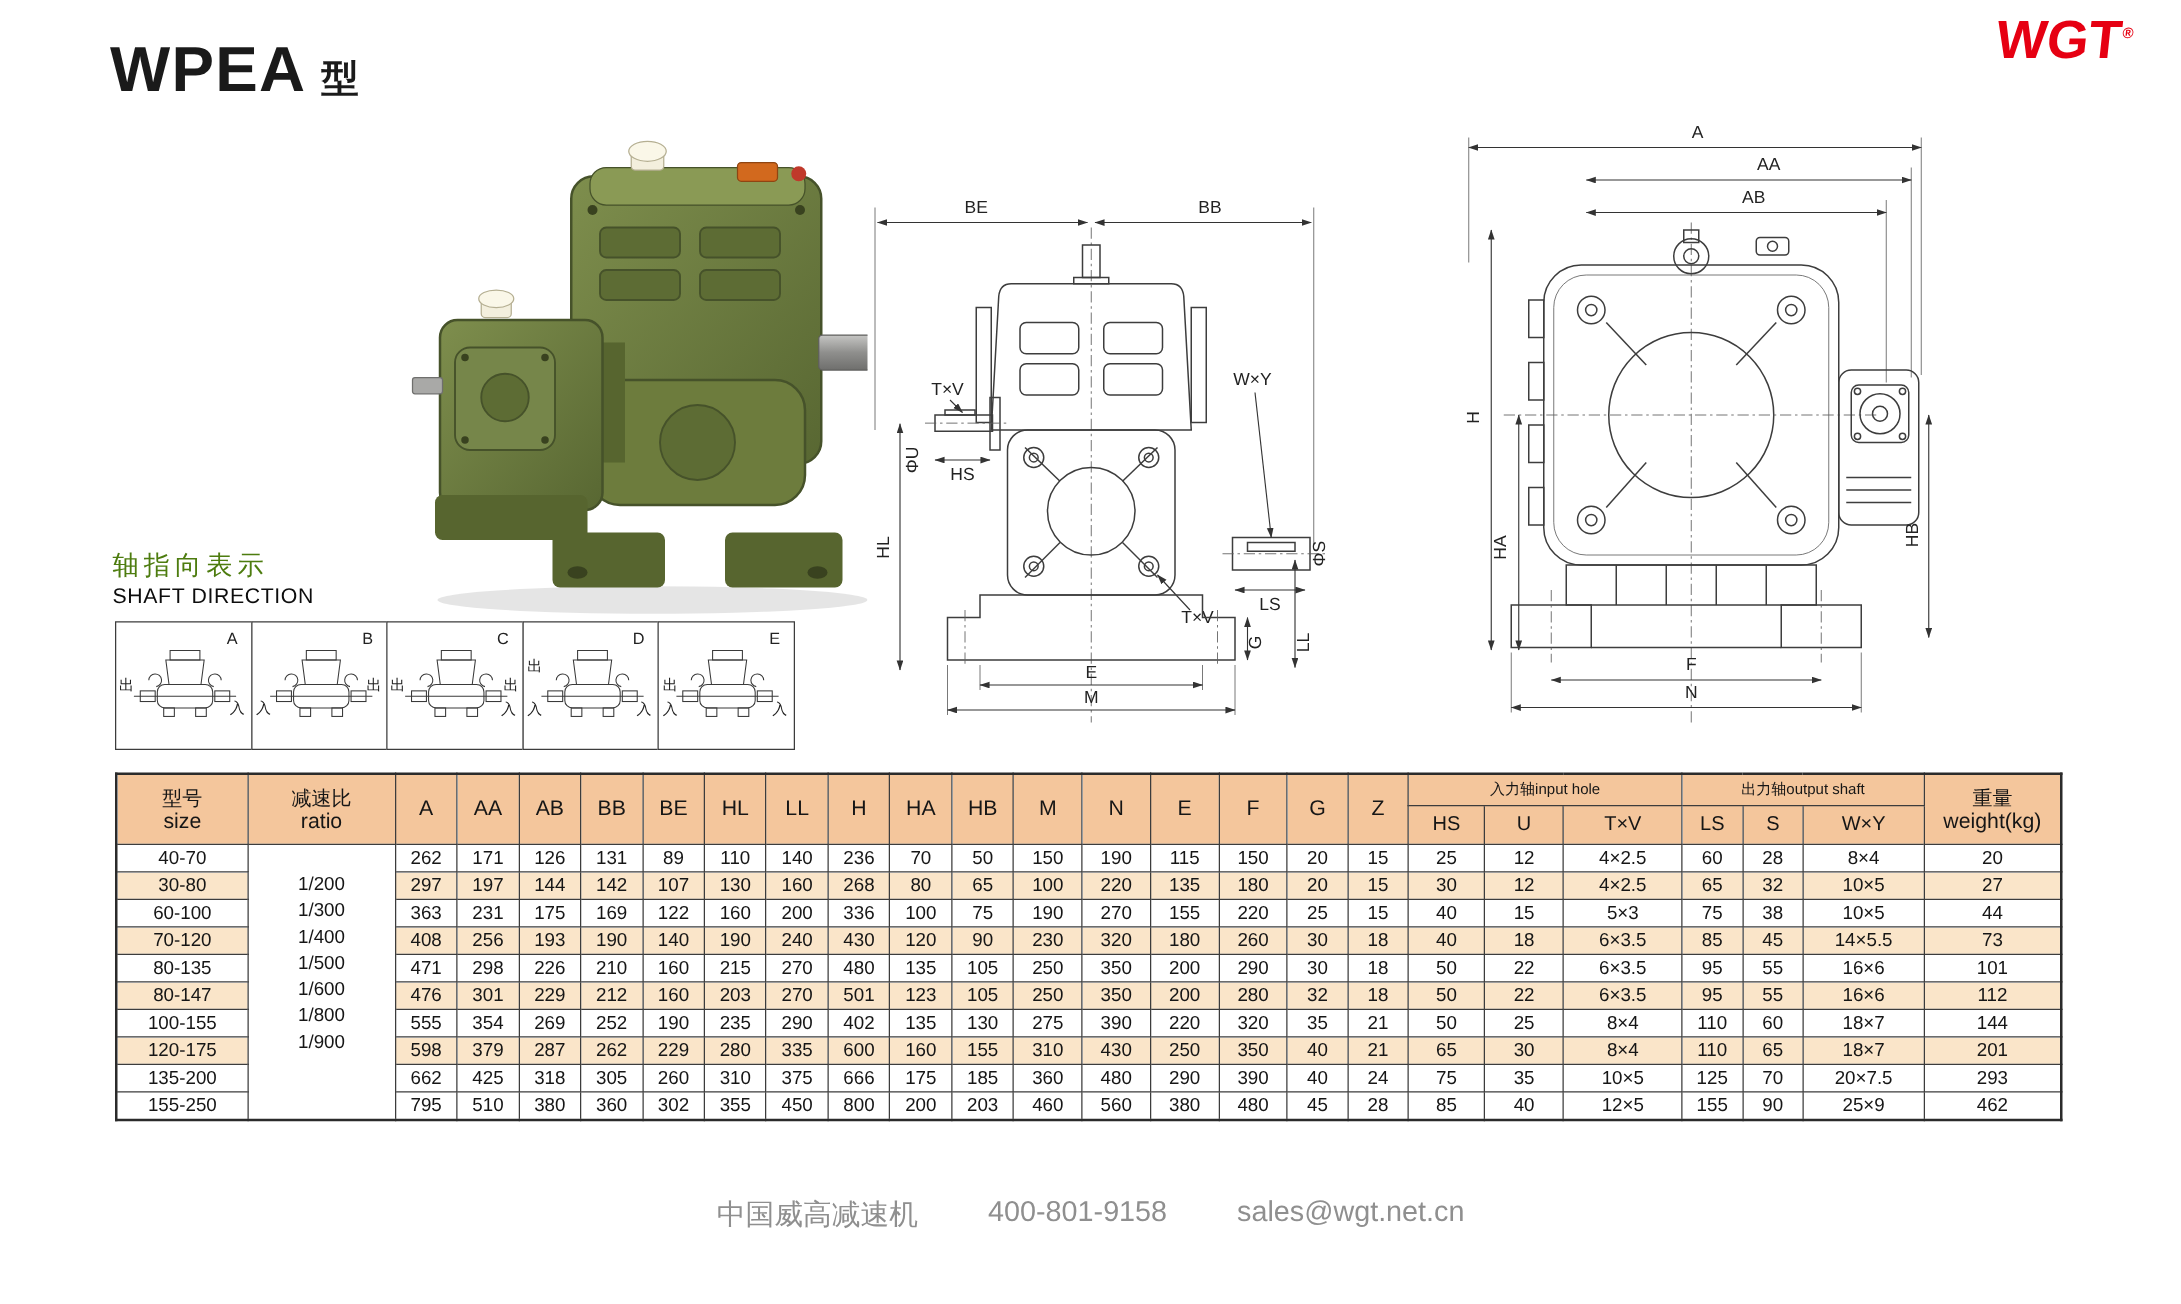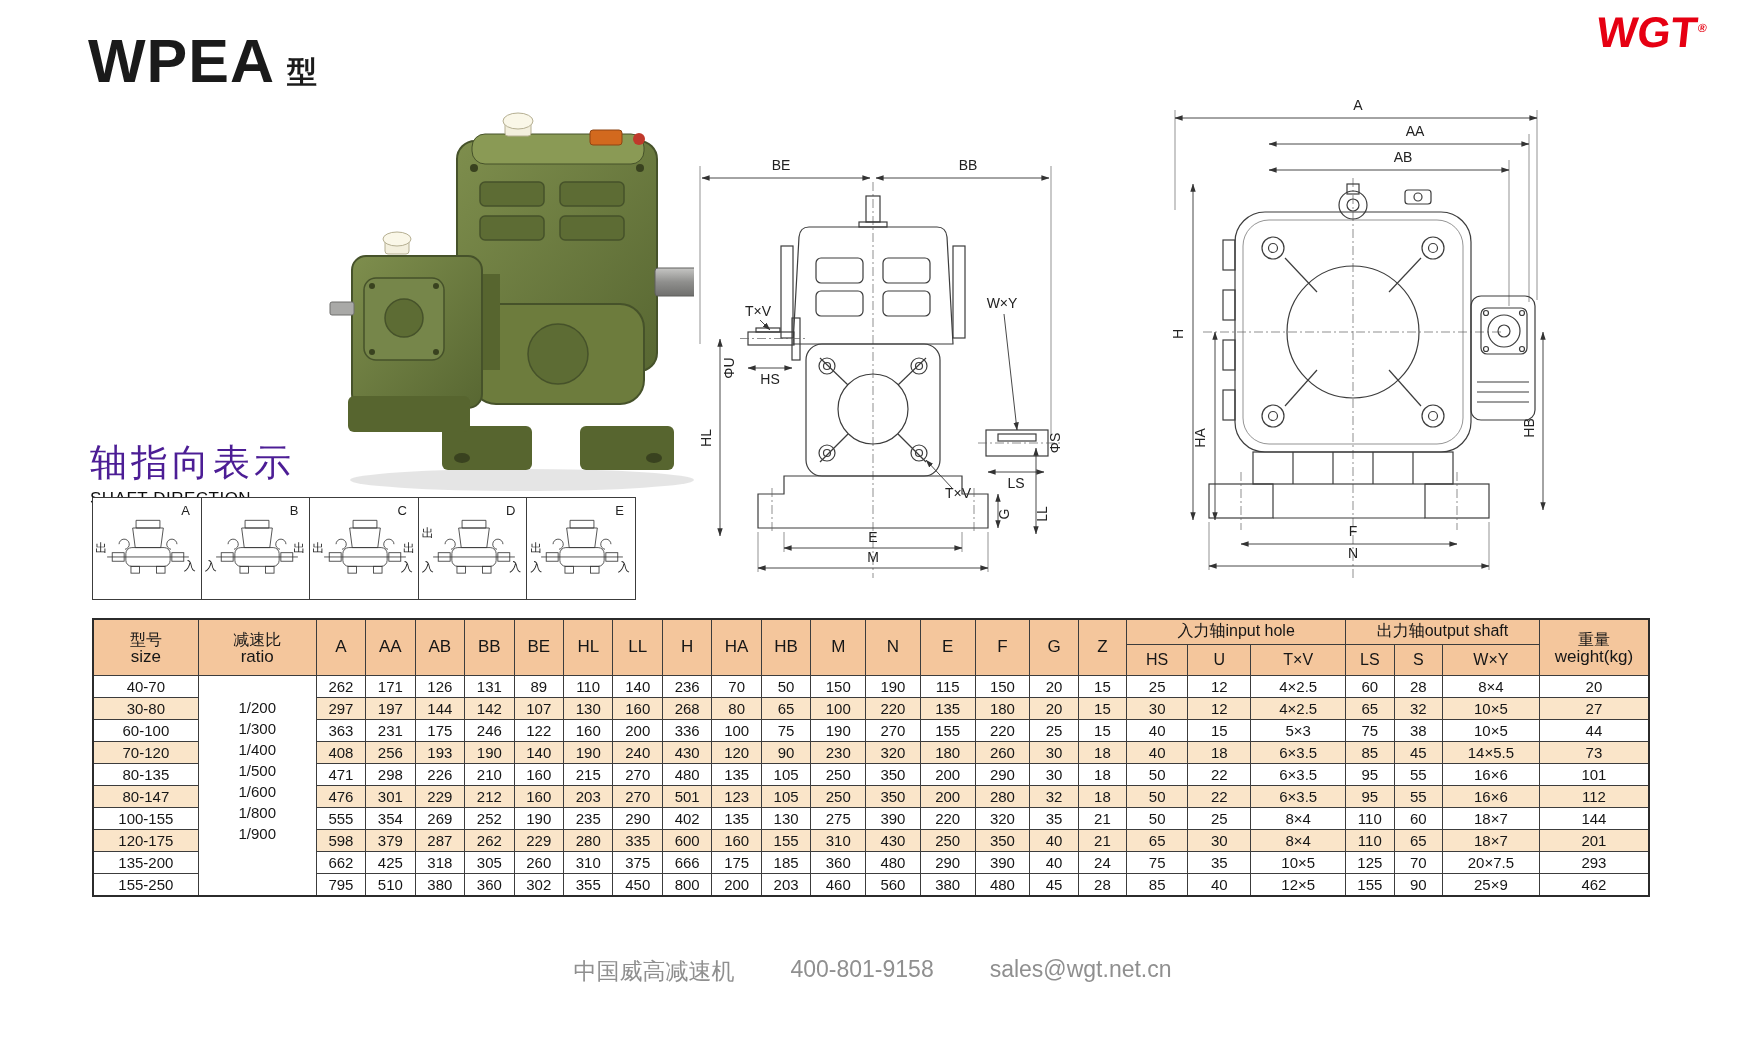--- a/index.html
+++ b/index.html
@@ -2,54 +2,54 @@
 <html style="--brand: #E60012; --hdr: #F4C69C; --stripe: #FAE5C9;"><head>
 <meta charset="utf-8">
 <style>
   *{margin:0;padding:0;box-sizing:border-box}
   html,body{width:1745px;height:1043px}
   body{background:#fff;font-family:"Liberation Sans",sans-serif;position:relative;overflow:hidden;color:#1b1b1b}
   .abs{position:absolute}
 
   
   #title{left:88px;top:26px}
-  #title .main{font-size:61px;font-weight:700;letter-spacing:1px;color:#1a1a1a;display:inline-block}
+  #title .main{font-size:51px;font-weight:700;letter-spacing:1px;color:#1a1a1a;display:inline-block}
   #title .suffix{font-size:30px;font-weight:700;margin-left:12px;display:inline-block;vertical-align:baseline}
   #logo{left:1597px;top:8px;color:var(--brand,#e60012);font-weight:900;font-size:43px;letter-spacing:0px;transform:skewX(-6deg);white-space:nowrap}
   #logo .reg{font-size:12px;vertical-align:super;font-weight:700}
 
   
   #photo{left:322px;top:96px;width:372px;height:400px}
   #front-view{left:686px;top:136px;width:382px;height:448px}
   #side-view{left:1103px;top:90px;width:448px;height:498px}
   svg .ln{fill:none;stroke:#3d3d3d;stroke-width:1.2}
   svg .thin{fill:none;stroke:#666;stroke-width:.7}
   svg .cl{fill:none;stroke:#606060;stroke-width:.7;stroke-dasharray:9 3 2 3}
   svg .dim{fill:none;stroke:#333;stroke-width:.9;marker-start:url(#arr);marker-end:url(#arr)}
   svg .lead{fill:none;stroke:#333;stroke-width:.9;marker-end:url(#arr)}
   svg text{font-family:"Liberation Sans",sans-serif;font-size:14px;fill:#222}
 
   
   #shaft-title{left:90px;top:438px}
-  #shaft-title .cn-t{font-size:37px;letter-spacing:4px;color:#4c1d95}
+  #shaft-title .cn-t{font-size:21px;letter-spacing:4px;color:#4d7c0f}
   #shaft-title .en-t{font-size:17px;letter-spacing:.5px;color:#0d0d0d;margin-top:1px}
   #shaft-boxes{left:92px;top:497px;display:flex}
   .sbox{position:relative;width:110px;height:103px;border:1.5px solid #3c3c3c;margin-left:-1.5px;background:#fff}
   .sbox:first-child{margin-left:0}
   .sletter{position:absolute;top:5px;right:11px;font-size:13px;color:#222}
   .glyph{position:absolute;left:9px;top:13px;width:92px;height:80px}
   .glyph .g{fill:none;stroke:#3a3a3a;stroke-width:1}
   .smark{position:absolute;font-size:12px;color:#222;line-height:12px}
 
   
   #spec-table{position:absolute;left:92px;top:618px;width:1558px;border-collapse:collapse;table-layout:fixed;color:#161616;border:2px solid #2b2b2b}
   #spec-table th,#spec-table td{border:1px solid #3c3c3c;text-align:center;padding:0;overflow:hidden;white-space:nowrap}
   #spec-table thead th{background:var(--hdr,#f4c69c);font-weight:400}
   .dim-h{font-size:17px}
-  .grp{font-size:16px;height:25px}
+  .grp{font-size:12px;height:25px}
   .sub-h{font-size:16px;height:31px}
   .two-line .cn{font-size:16px;line-height:19px}
   .two-line .en{font-size:17px;line-height:15px}
   #spec-table tbody td{height:21px;line-height:21px;font-size:15px;background:#fff}
   #spec-table tbody tr.shade td{background:var(--stripe,#fae5c9)}
   #spec-table td.ratio-c{background:#fff;vertical-align:top;padding-top:21px;font-size:15px}
   .ratio-c div{height:21px;line-height:21px}
 
   
   #footer{left:0;top:956px;width:1745px;display:flex;justify-content:center;gap:56px;color:#8f8f8f;font-size:23px}
@@ -489,21 +489,21 @@
         <td>65</td>
         <td>32</td>
         <td>10×5</td>
         <td>27</td>
       </tr>
       <tr>
         <td>60-100</td>
         <td>363</td>
         <td>231</td>
         <td>175</td>
-        <td>246</td>
+        <td>169</td>
         <td>122</td>
         <td>160</td>
         <td>200</td>
         <td>336</td>
         <td>100</td>
         <td>75</td>
         <td>190</td>
         <td>270</td>
         <td>155</td>
         <td>220</td>

